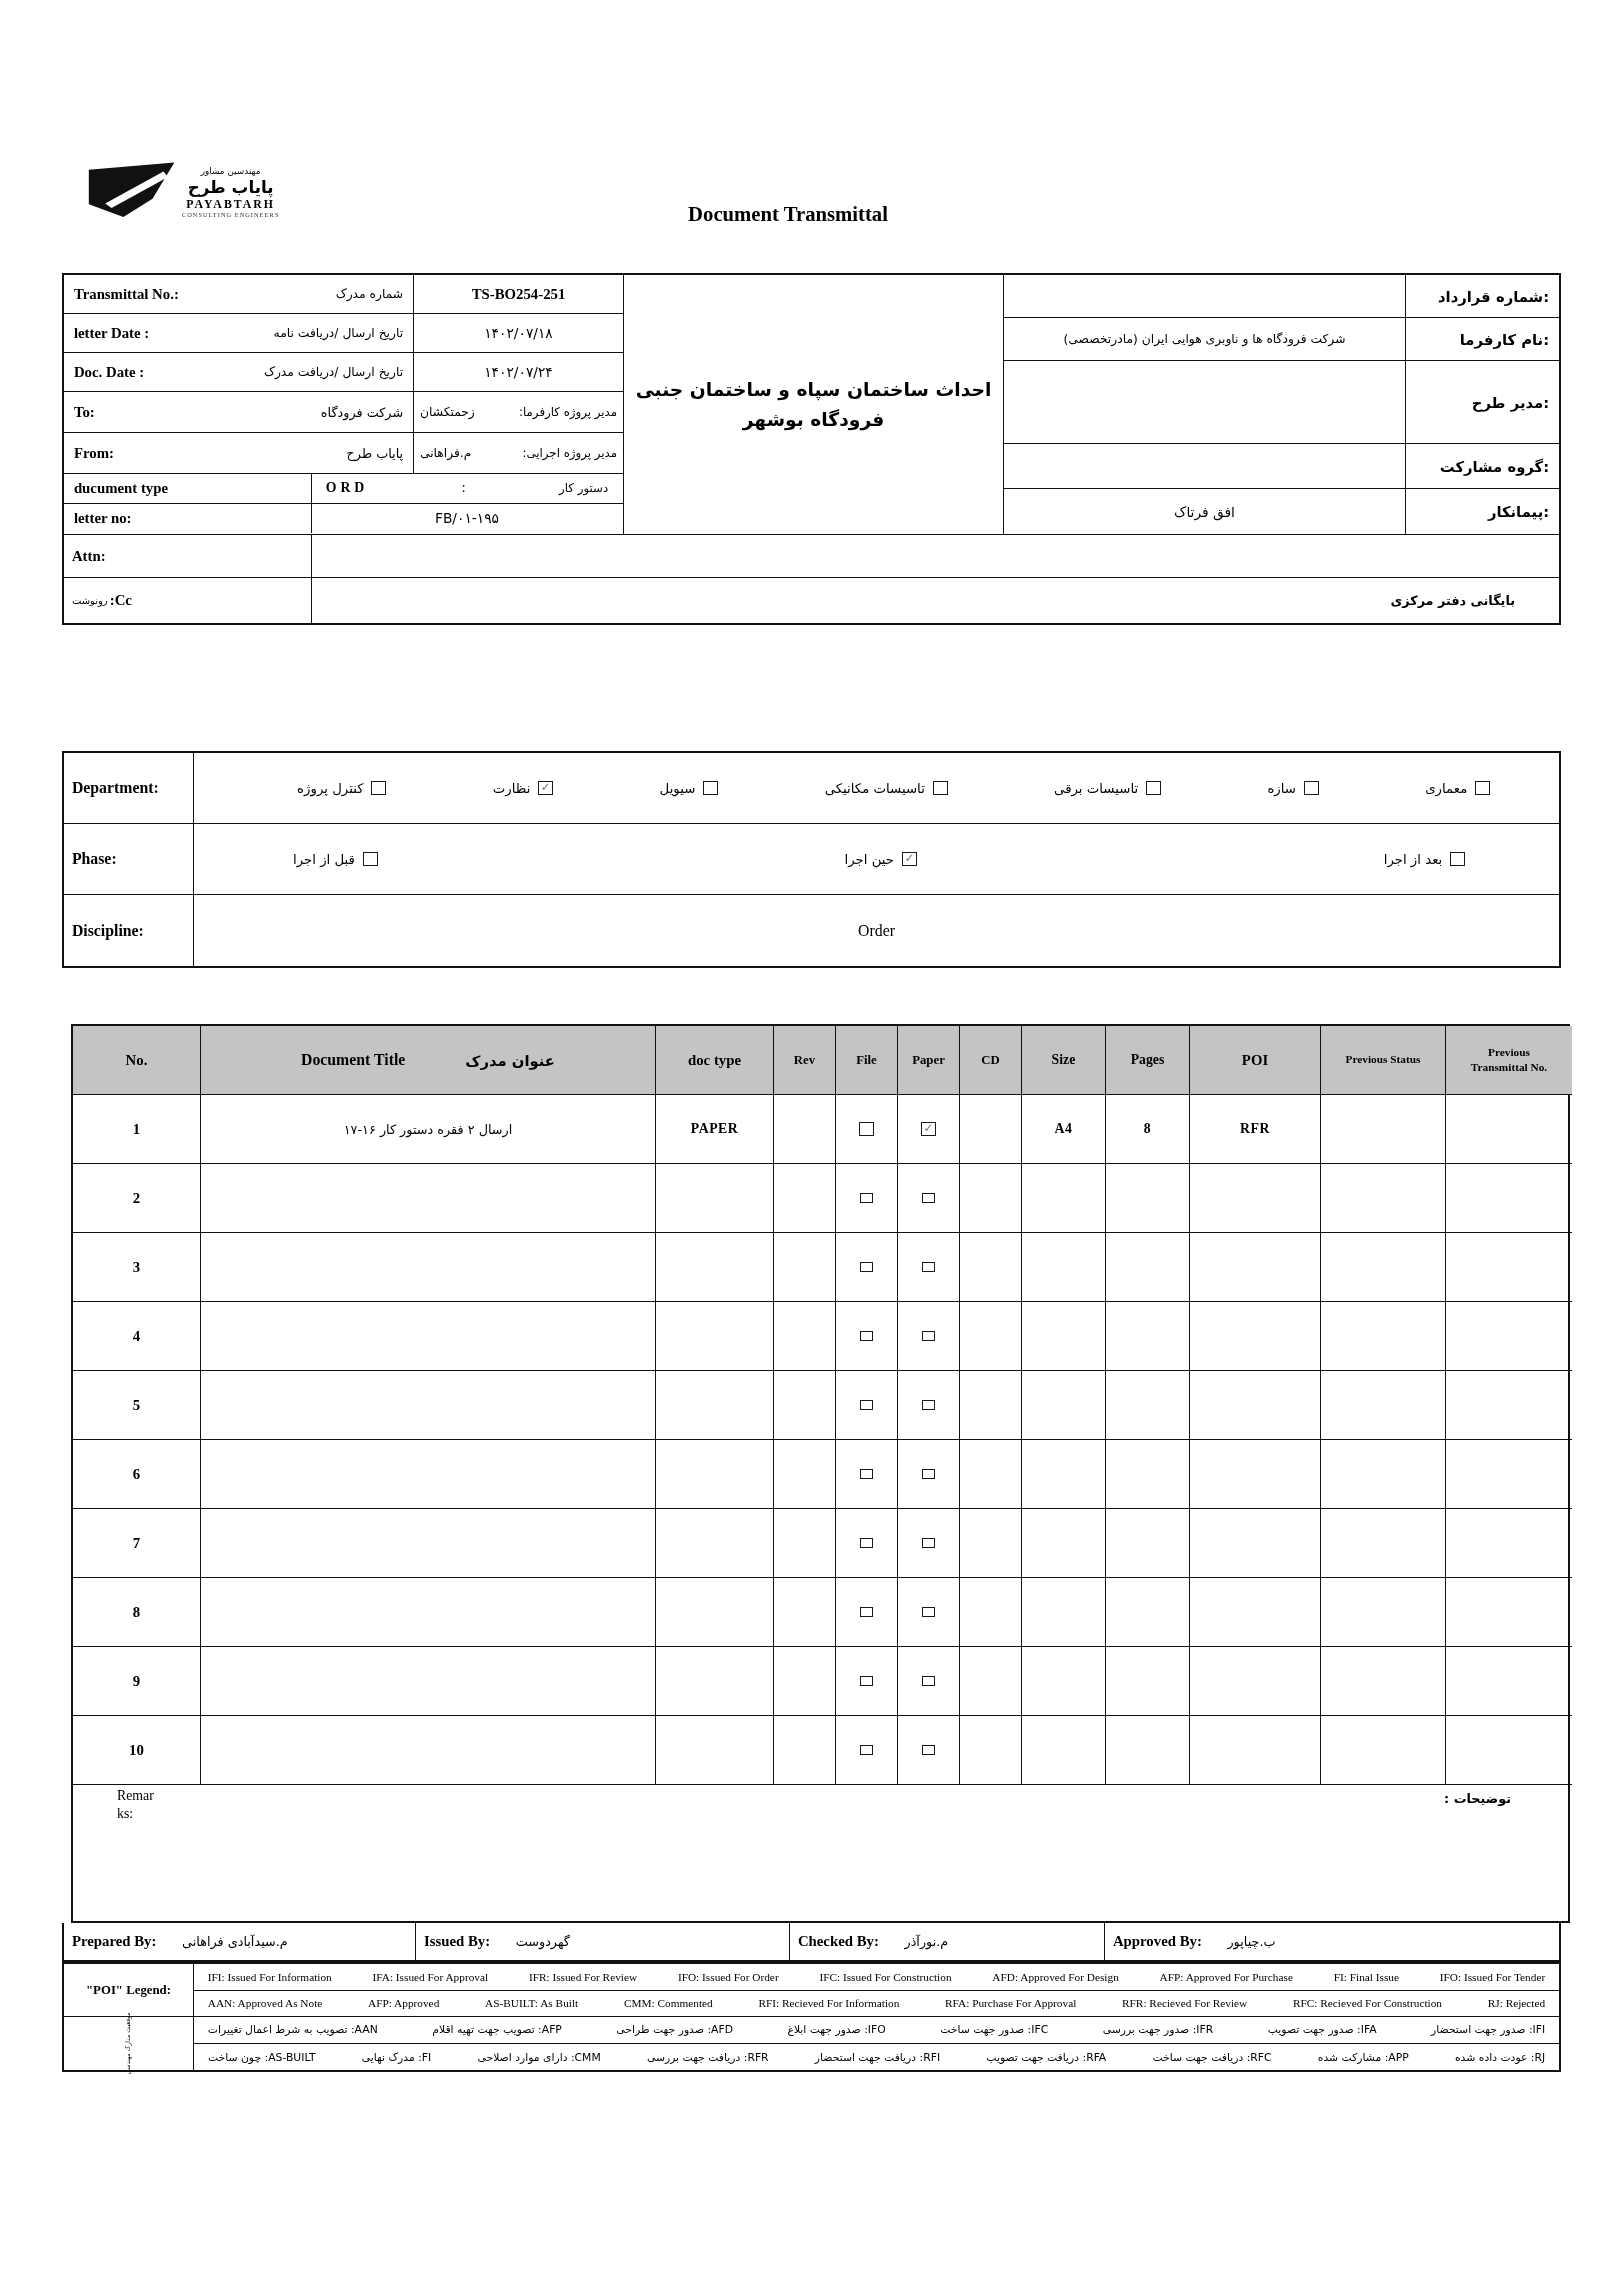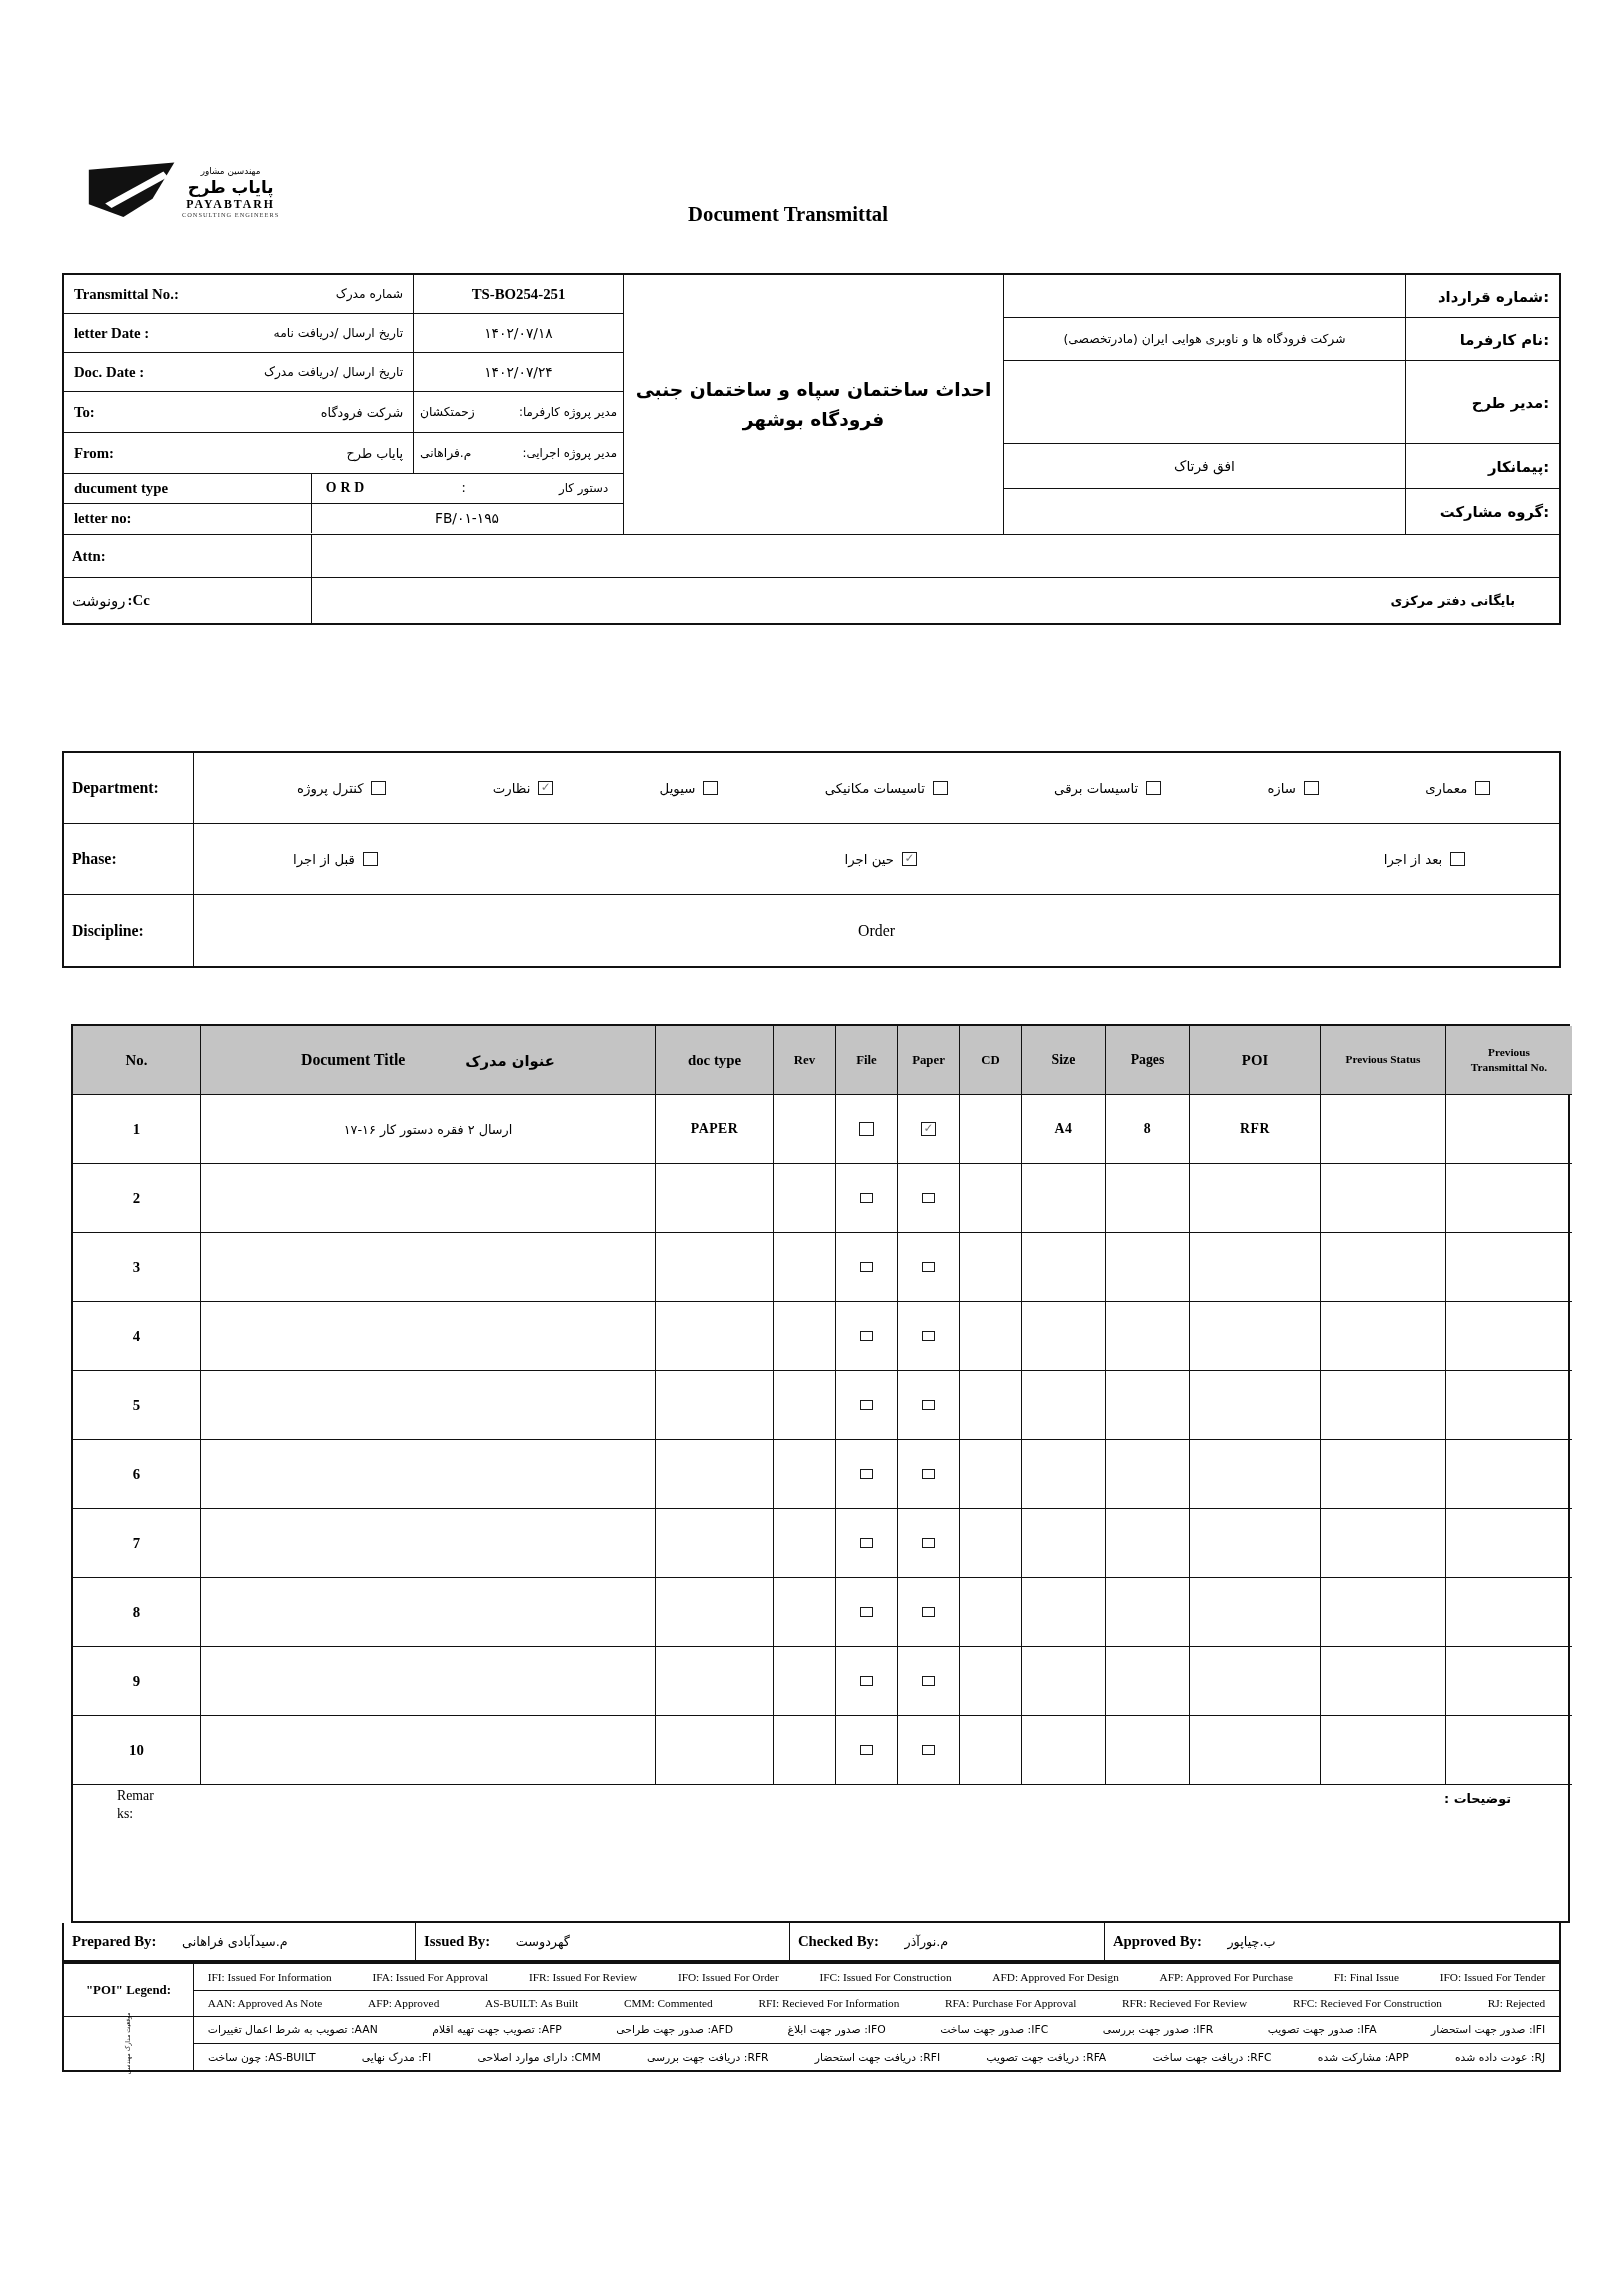--- a/index.html
+++ b/index.html
@@ -192,40 +192,40 @@
         </div>
         <div class="irow" style="height:43px">
           <div class="cell r-val fa" style="width:402px;font-size:12.3px">شرکت فرودگاه ها و ناوبری هوایی ایران (مادرتخصصی)</div>
           <div class="cell r-lab fa" style="width:153px">نام کارفرما:</div>
         </div>
         <div class="irow" style="height:83px">
           <div class="cell r-val" style="width:402px"></div>
           <div class="cell r-lab fa" style="width:153px">مدیر طرح:</div>
         </div>
         <div class="irow" style="height:45px">
+          <div class="cell r-val" style="width:402px"></div>
+          <div class="cell r-lab fa" style="width:153px">گروه مشارکت:</div>
+        </div>
+        <div class="irow" style="height:45px">
           <div class="cell r-val fa" style="width:402px;font-size:13.8px">افق فرتاک</div>
           <div class="cell r-lab fa" style="width:153px">پیمانکار:</div>
-        </div>
-        <div class="irow" style="height:45px">
-          <div class="cell r-val" style="width:402px"></div>
-          <div class="cell r-lab fa" style="width:153px">گروه مشارکت:</div>
         </div>
       </div>
     </div>
 
     <div class="irow" style="height:43px">
       <div class="fullrow-lab">
         <span class="en b" style="font-size:14.8px">Attn:</span>
       </div>
       <div class="cell" style="flex:1"></div>
     </div>
     <div class="irow" style="height:45px;border-bottom:none">
       <div class="fullrow-lab" dir="rtl" style="justify-content:flex-end;gap:2px">
         <span class="en b" style="font-size:14.8px">Cc:</span>
-        <span class="fa" style="font-size:15px">رونوشت</span>
+        <span class="fa" style="font-size:10px">رونوشت</span>
       </div>
       <div class="cc-val">
         <span class="fa b" style="font-size:12.8px">بایگانی دفتر مرکزی</span>
       </div>
     </div>
   </div>
 
   <div class="classif">
     <div class="crow">
       <div class="clabel">Department:</div>

